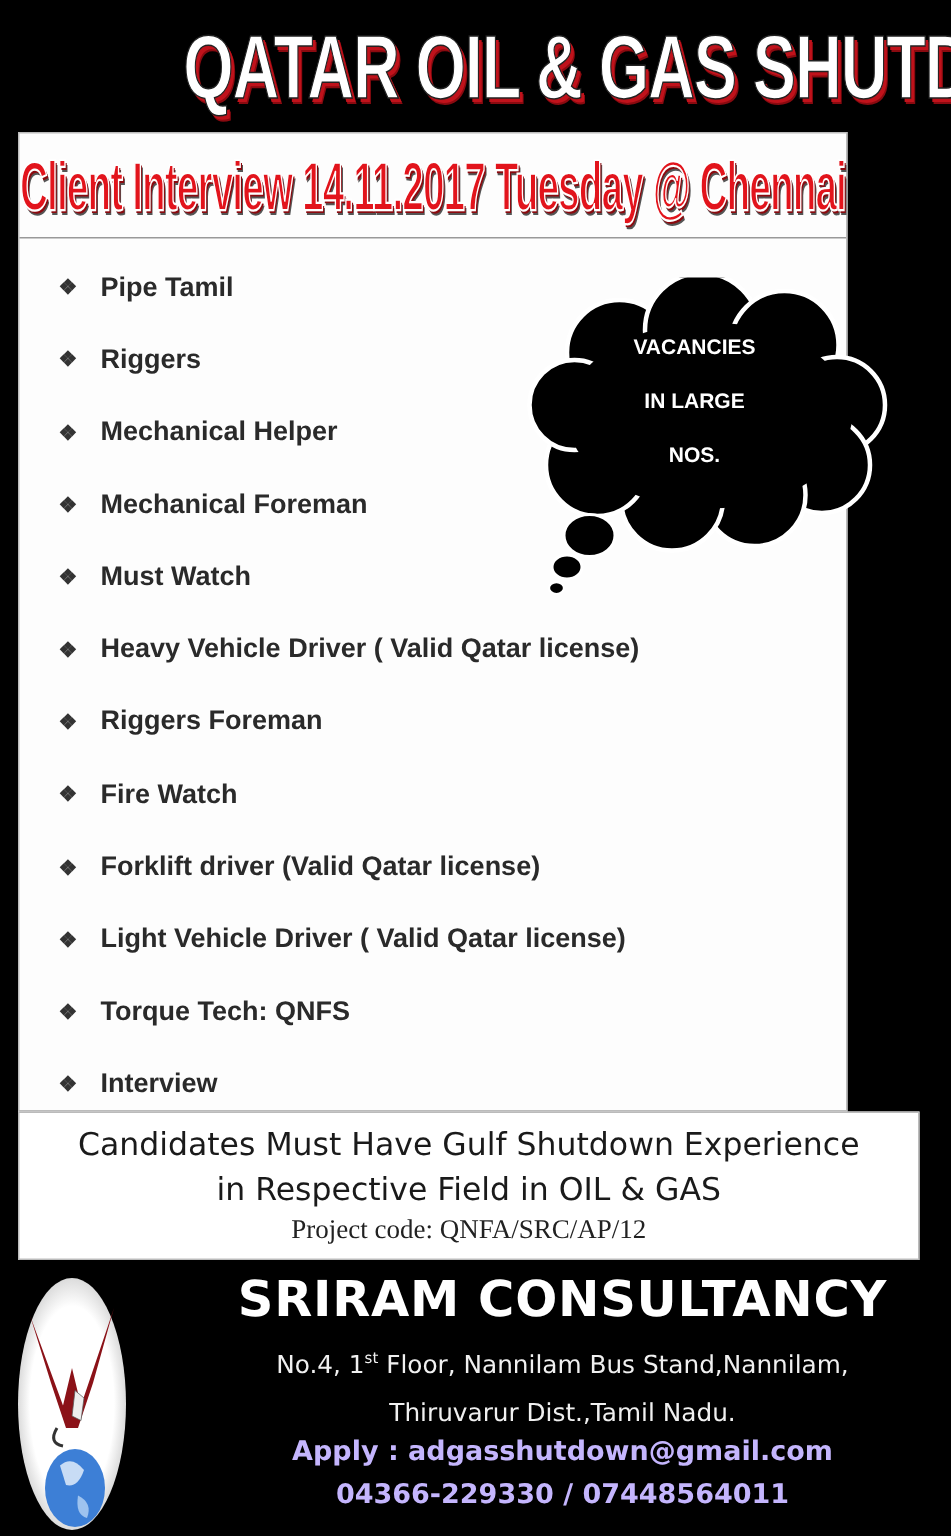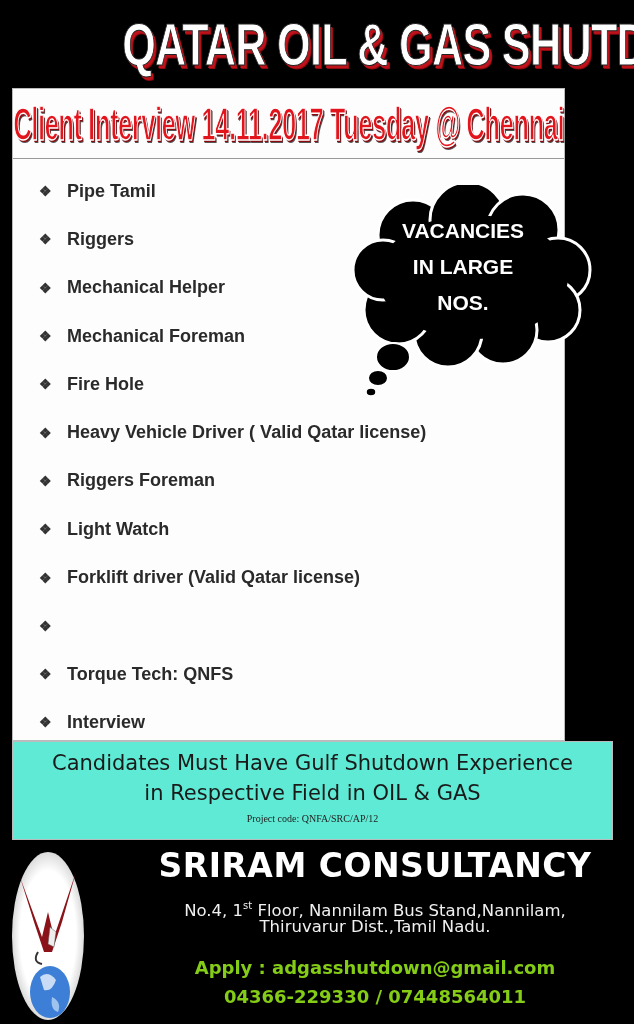--- a/index.html
+++ b/index.html
@@ -40,51 +40,51 @@
       height: 48.3px; display: flex; align-items: center;
       font-family: "Liberation Sans", sans-serif; font-weight: bold;
       font-size: 18px; color: #2a2a2a; white-space: nowrap;
     }
     .bullet { width: 28px; font-size: 14px; color: #333; }
 
     .cloud { position: absolute; left: 330px; top: 96px; width: 260px; height: 220px; }
     .cloud-text {
       position: absolute; left: 30px; top: 28px; width: 180px; text-align: center;
       color: #fff; font-family: "Liberation Sans", sans-serif; font-weight: bold;
-      font-size: 21px; line-height: 36px;
+      font-size: 14px; line-height: 36px;
     }
 
     .req {
       position: absolute; left: 12px; top: 741px; width: 601px; height: 99px;
-      background: #5eead4; border: 1px solid #bbb; text-align: center;
+      background: #ffffff; border: 1px solid #bbb; text-align: center;
       font-family: "DejaVu Sans", sans-serif; color: #1a1a1a;
     }
     .req .l1 { font-size: 21px; margin-top: 6px; line-height: 30px; }
     .req .l2 { font-size: 21px; line-height: 30px; }
-    .req .code { font-family: "Liberation Serif", serif; font-size: 10px; line-height: 22px; color: #222; }
+    .req .code { font-family: "Liberation Serif", serif; font-size: 18px; line-height: 22px; color: #222; }
 
     .footer { position: absolute; left: 0; top: 840px; width: 535px; height: 184px; }
     .logo {
       position: absolute; left: 12px; top: 12px; width: 72px; height: 168px;
       border-radius: 50%;
       background: radial-gradient(ellipse at center, #fff 55%, #ddd 70%, #000 100%);
     }
     .company {
       position: absolute; left: 130px; top: 6px; width: 490px; text-align: center;
       color: #fff; font-family: "DejaVu Sans", sans-serif; font-weight: bold;
       font-size: 33px; letter-spacing: 0.5px;
     }
     .addr {
       position: absolute; left: 140px; width: 470px; text-align: center;
       color: #f0f0f0; font-family: "DejaVu Sans", sans-serif; font-size: 16.5px;
     }
     .addr sup { font-size: 10px; }
     .apply {
       position: absolute; left: 140px; width: 470px; text-align: center;
-      color: #84cc16; font-family: "DejaVu Sans", sans-serif; font-weight: bold; font-size: 18px;
+      color: #c4b5fd; font-family: "DejaVu Sans", sans-serif; font-weight: bold; font-size: 18px;
     }
   </style>
 </head>
 <body>
 
 <div class="title">
   <span>QATAR OIL &amp; GAS SHUTDOWN</span>
 </div>
 
 <div class="panel">
@@ -104,40 +104,41 @@
     <div class="job">
         <span class="bullet">❖</span>
         <span>Mechanical Helper</span>
       </div>
     <div class="job">
         <span class="bullet">❖</span>
         <span>Mechanical Foreman</span>
       </div>
     <div class="job">
         <span class="bullet">❖</span>
-        <span>Fire Hole</span>
+        <span>Must Watch</span>
       </div>
     <div class="job">
         <span class="bullet">❖</span>
         <span>Heavy Vehicle Driver ( Valid Qatar license)</span>
       </div>
     <div class="job">
         <span class="bullet">❖</span>
         <span>Riggers Foreman</span>
       </div>
     <div class="job">
         <span class="bullet">❖</span>
-        <span>Light Watch</span>
+        <span>Fire Watch</span>
       </div>
     <div class="job">
         <span class="bullet">❖</span>
         <span>Forklift driver  (Valid Qatar license)</span>
       </div>
     <div class="job">
         <span class="bullet">❖</span>
+        <span>Light Vehicle Driver ( Valid Qatar license)</span>
       </div>
     <div class="job">
         <span class="bullet">❖</span>
         <span>Torque Tech:  QNFS</span>
       </div>
     <div class="job">
         <span class="bullet">❖</span>
         <span>Interview</span>
       </div>
   </div>
@@ -180,16 +181,16 @@
       <path d="M8 25 L30 85 L36 60 L42 85 L64 20 L50 70 L40 100 L32 100 L22 70 Z" fill="#8b1218"></path>
       <path d="M38 75 L44 80 L42 95 L36 92 Z" fill="#eee" stroke="#555" stroke-width="0.5"></path>
       <path d="M26 100 Q20 110 30 112" stroke="#333" stroke-width="2" fill="none"></path>
       <ellipse cx="38" cy="140" rx="20" ry="26" fill="#3d7fd6"></ellipse>
       <path d="M28 125 Q36 118 44 128 Q40 140 32 138 Z" fill="#c8dcf5"></path>
       <path d="M40 145 Q50 150 46 160 Q38 158 40 145 Z" fill="#9ec3ef"></path>
     </svg>
   </div>
   <div class="company">SRIRAM CONSULTANCY</div>
   <div class="addr" style="top:60px;"><span>No.4, 1</span><sup>st</sup><span> Floor, Nannilam Bus Stand,Nannilam,</span></div>
-  <div class="addr" style="top:77px;">Thiruvarur Dist.,Tamil Nadu.</div>
+  <div class="addr" style="top:92px;">Thiruvarur Dist.,Tamil Nadu.</div>
   <div class="apply" style="top:117px;">Apply : adgasshutdown@gmail.com</div>
   <div class="apply" style="top:146px;">04366-229330 / 07448564011</div>
 </div>
 
 </body></html>

